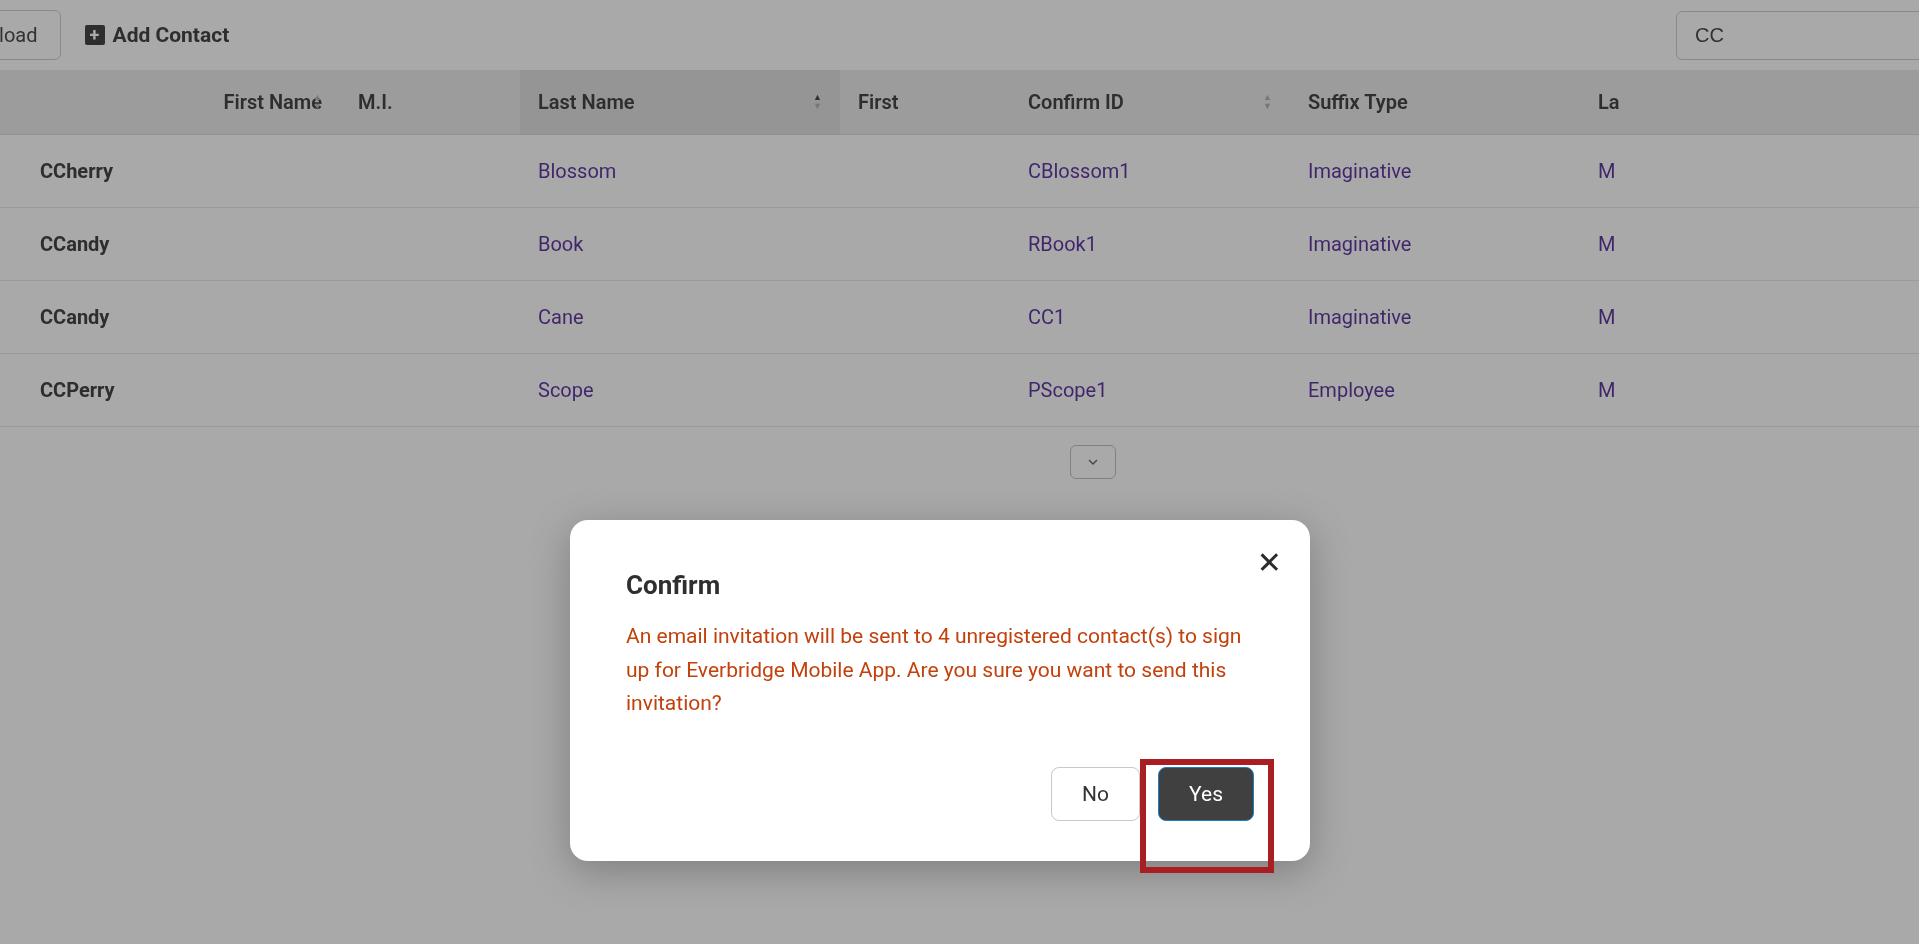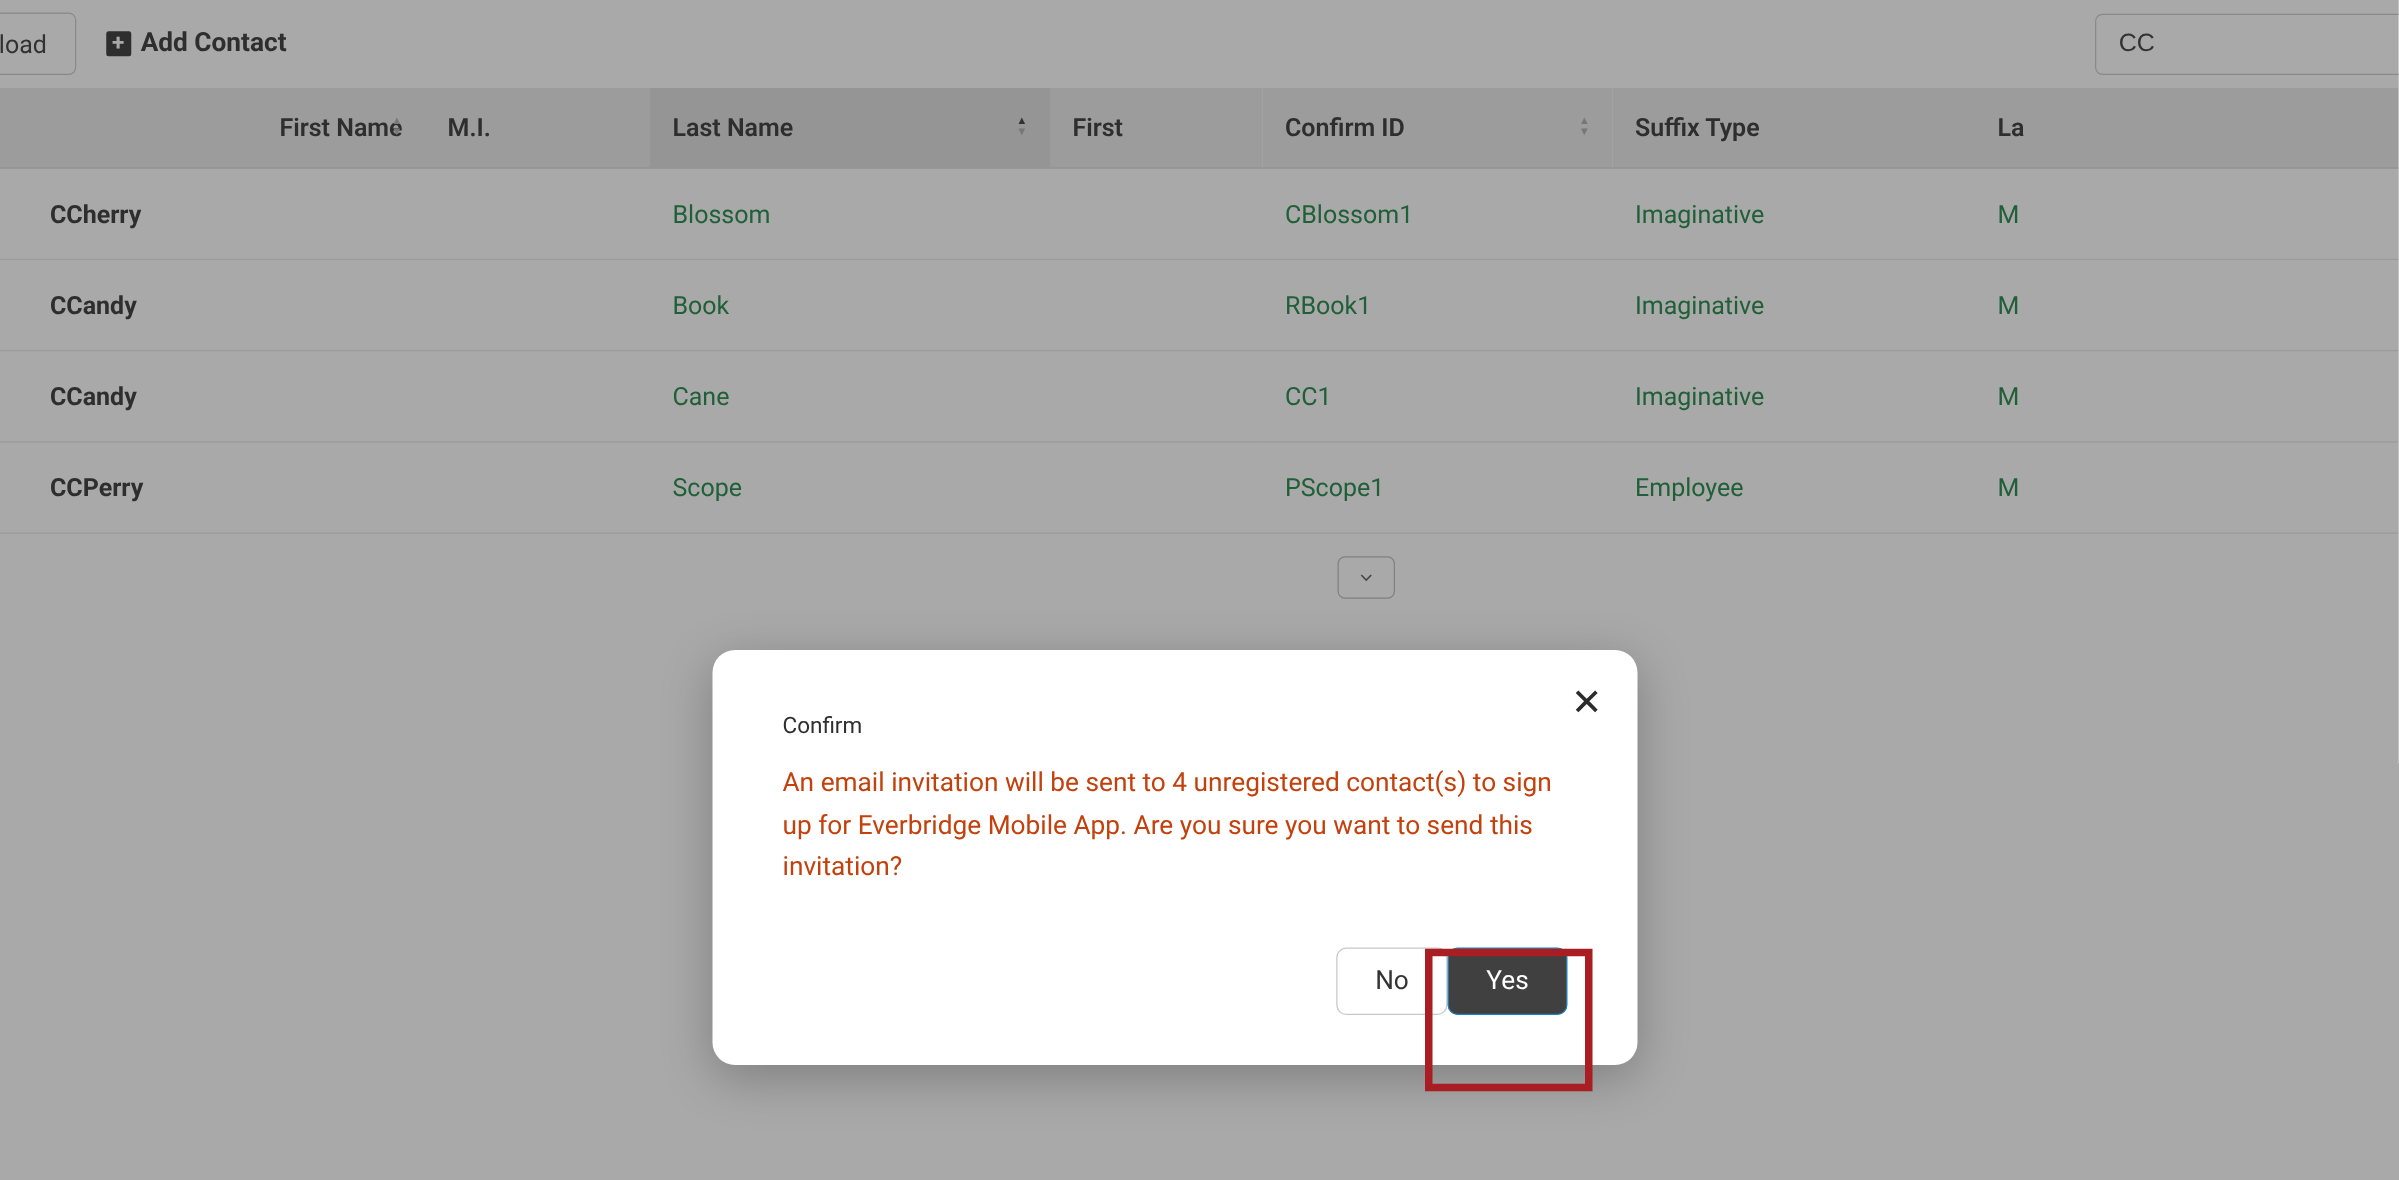--- a/index.html
+++ b/index.html
@@ -119,21 +119,21 @@
     th.col-suffix { width: 170px; }
     th.col-extid { width: 280px; }
     th.col-rectype { width: 290px; }
     th.col-last { width: auto; }
     tbody tr {
       border-bottom: 1px solid #e6e6e6;
     }
     td {
       padding: 24px 18px;
       font-size: 20px;
-      color: #15803d;
+      color: #4c1d95;
     }
     td.firstname-cell {
       font-weight: 700;
       color: #2b2b2b;
       padding-left: 40px;
     }
     .pager-row {
       padding: 18px 0;
       text-align: left;
     }
@@ -177,34 +177,35 @@
       cursor: pointer;
       font-size: 30px;
       color: #2b2b2b;
       font-weight: 400;
       line-height: 1;
       background: none;
       border: none;
       font-family: inherit;
     }
     .modal-title {
-      font-size: 18px;
-      font-weight: 400;
+      font-size: 26px;
+      font-weight: 700;
       color: #2f2f2f;
       margin-bottom: 20px;
     }
     .modal-body {
       font-size: 21px;
       color: #c2410c;
       line-height: 1.6;
     }
     .modal-footer {
       display: flex;
       justify-content: flex-end;
       align-items: center;
+      gap: 18px;
       margin-top: 46px;
     }
     .modal-btn {
       padding: 14px 30px;
       font-size: 21px;
       border-radius: 8px;
       cursor: pointer;
       font-family: inherit;
     }
     .modal-btn-no {

